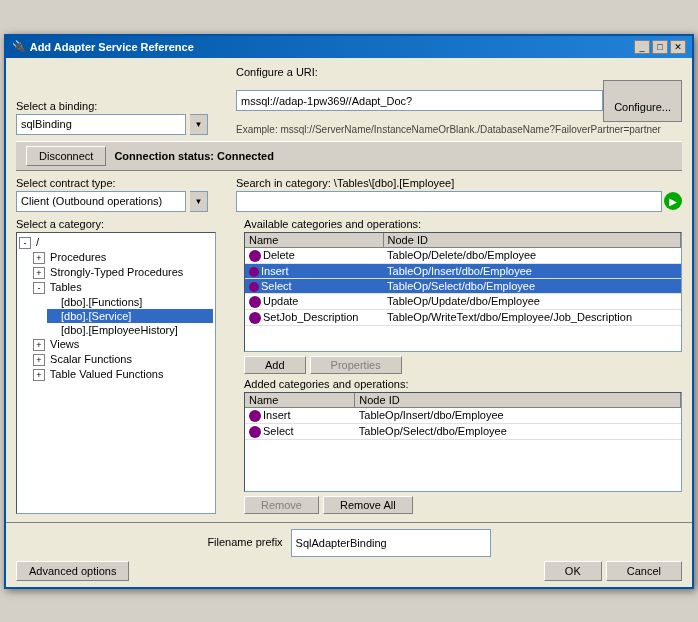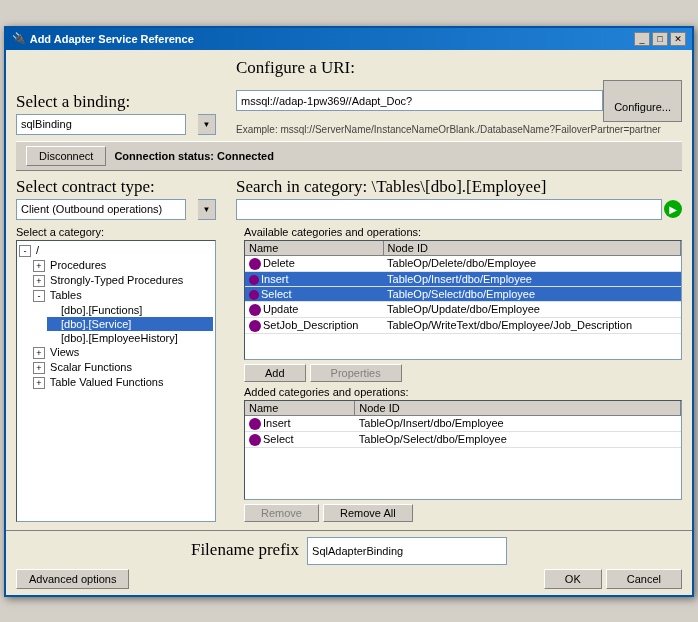--- a/index.html
+++ b/index.html
@@ -58,28 +58,27 @@
       flex-direction: column;
       gap: 6px;
     }
     .row-pair {
       display: flex;
       gap: 10px;
       align-items: flex-end;
     }
     label {
       display: block;
-      font-size: 17px;
+      font-size: 11px;
       margin-bottom: 2px;
       color: #000;
-      font-family: Liberation Serif, serif;
     }
     .combo-wrap {
       display: flex;
-      gap: 12px;
+      gap: 4px;
     }
     .combo {
       border: 1px solid #7f9db9;
       background: white;
       padding: 1px 4px;
       font-size: 11px;
       height: 21px;
     }
     .combo-arrow {
       width: 18px; height: 21px;

